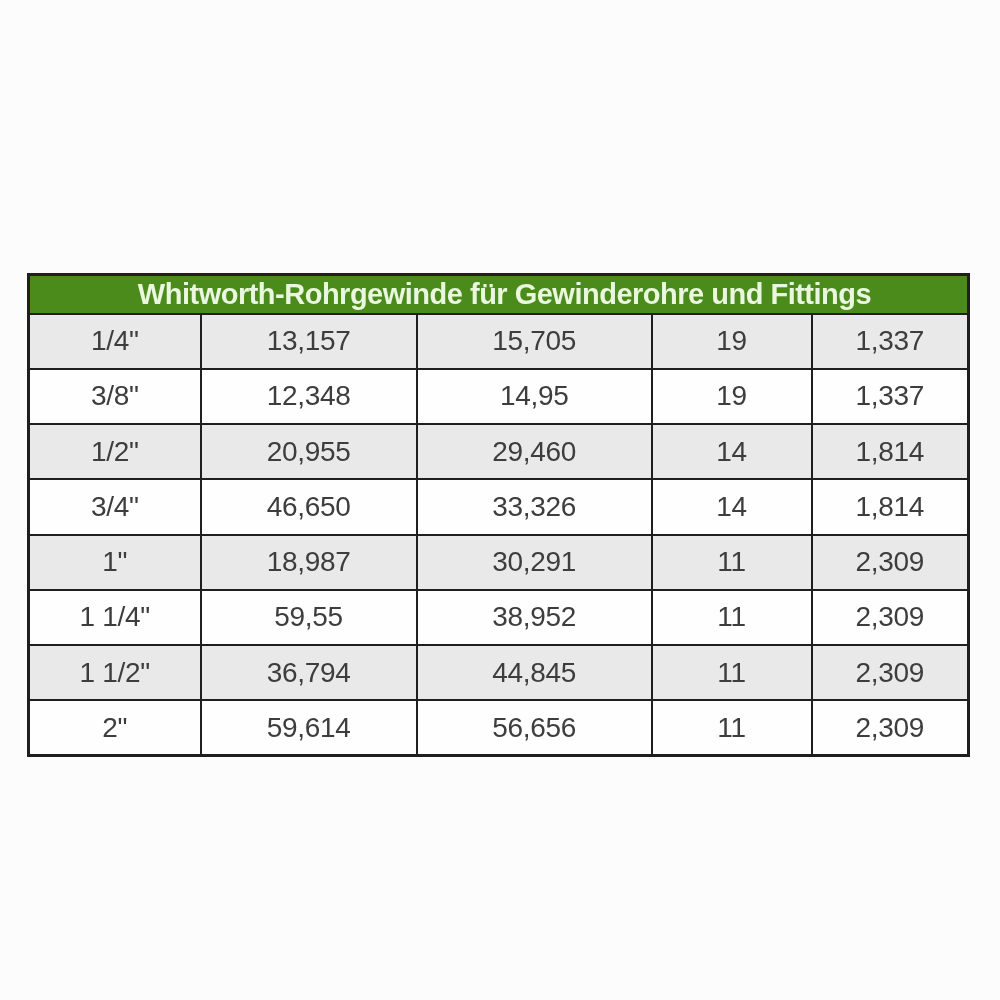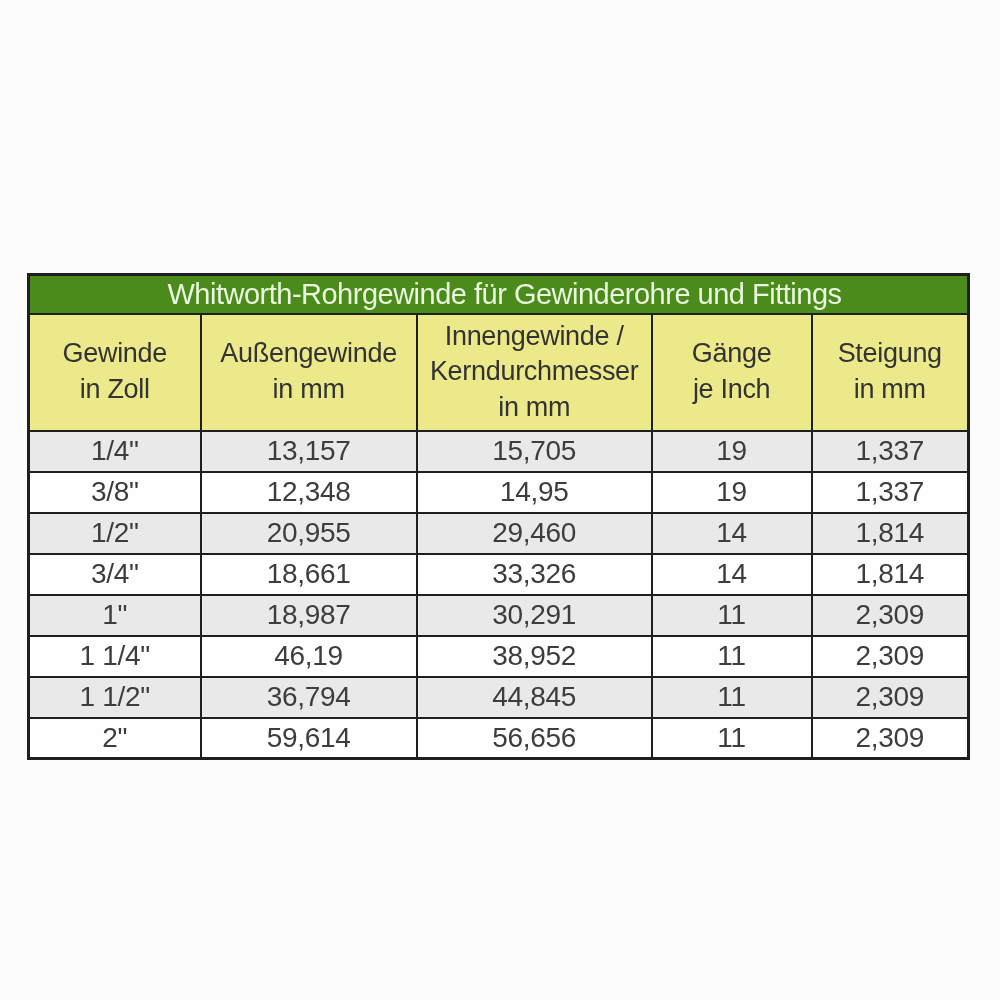--- a/index.html
+++ b/index.html
@@ -43,21 +43,21 @@
     text-align: center;
     vertical-align: middle;
     padding: 0;
     letter-spacing: -0.3px;
   }
   .title-row th {
     height: 39px;
     background: var(--title-background);
     color: var(--title-text);
     font-size: 29px;
-    font-weight: normal;
+    font-weight: bold;
     letter-spacing: -0.5px;
     padding-left: 12px;
   }
   .colhead-row th {
     height: 117px;
     background: var(--header-background);
     color: #333333;
     font-size: 27px;
     font-weight: normal;
     line-height: 1.32;
@@ -80,33 +80,20 @@
       <col style="width:18.3%">
       <col style="width:23.0%">
       <col style="width:25.0%">
       <col style="width:17.0%">
       <col style="width:16.7%">
     </colgroup>
     <thead>
       <tr class="title-row">
         <th colspan="5">Whitworth-Rohrgewinde für Gewinderohre und Fittings</th>
       </tr>
-      <tr class="colhead-row">
-        <th>Gewinde
-in Zoll</th>
-        <th>Außengewinde
-in mm</th>
-        <th>Innengewinde /
-Kerndurchmesser
-in mm</th>
-        <th>Gänge
-je Inch</th>
-        <th>Steigung
-in mm</th>
-      </tr>
     </thead>
     <tbody>
       <tr class="data-row">
         <td>1/4"</td>
         <td>13,157</td>
         <td>15,705</td>
         <td>19</td>
         <td>1,337</td>
       </tr>
       <tr class="data-row">
@@ -118,35 +105,35 @@
       </tr>
       <tr class="data-row">
         <td>1/2"</td>
         <td>20,955</td>
         <td>29,460</td>
         <td>14</td>
         <td>1,814</td>
       </tr>
       <tr class="data-row">
         <td>3/4"</td>
-        <td>18,661</td>
+        <td>46,650</td>
         <td>33,326</td>
         <td>14</td>
         <td>1,814</td>
       </tr>
       <tr class="data-row">
         <td>1"</td>
         <td>18,987</td>
         <td>30,291</td>
         <td>11</td>
         <td>2,309</td>
       </tr>
       <tr class="data-row">
         <td>1 1/4"</td>
-        <td>46,19</td>
+        <td>59,55</td>
         <td>38,952</td>
         <td>11</td>
         <td>2,309</td>
       </tr>
       <tr class="data-row">
         <td>1 1/2"</td>
         <td>36,794</td>
         <td>44,845</td>
         <td>11</td>
         <td>2,309</td>

